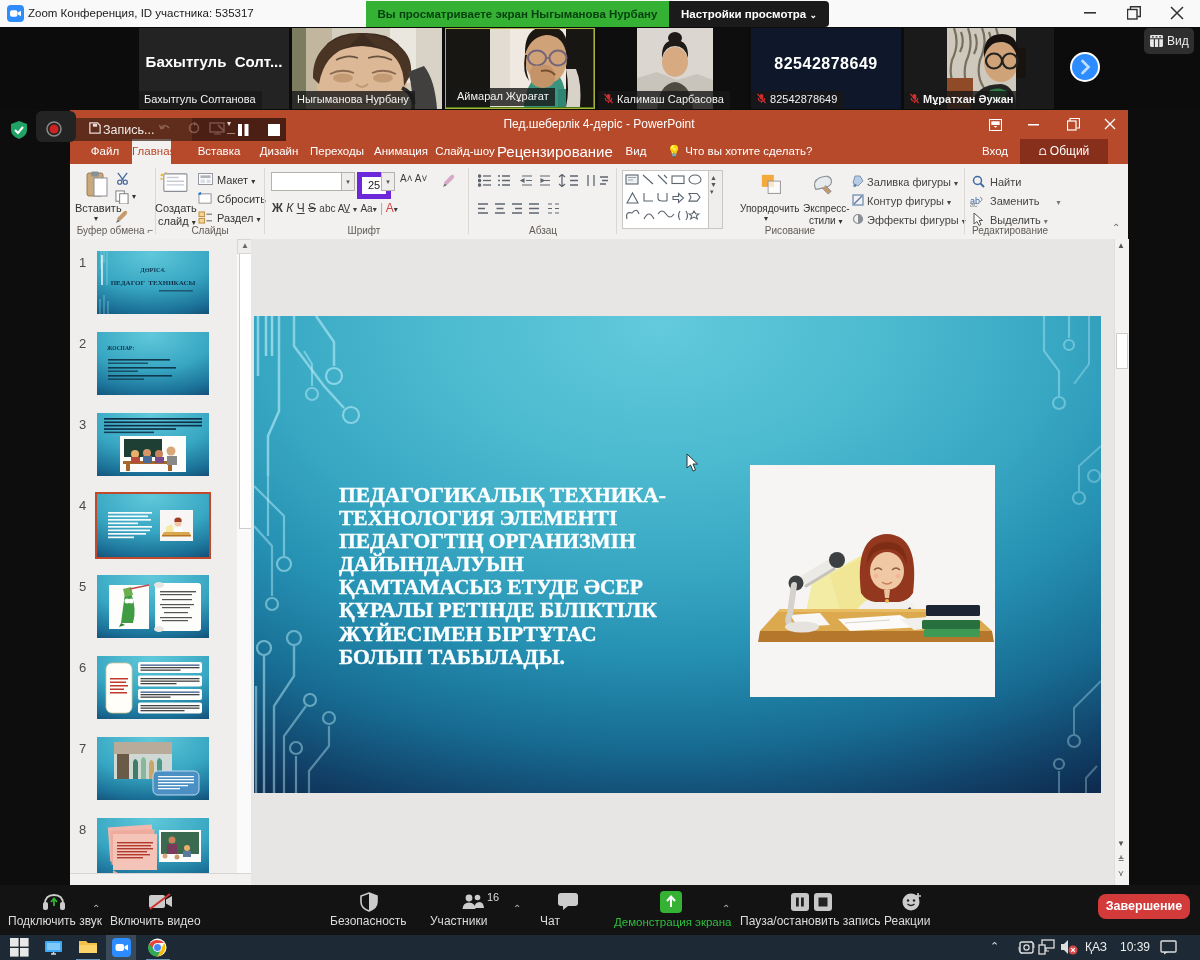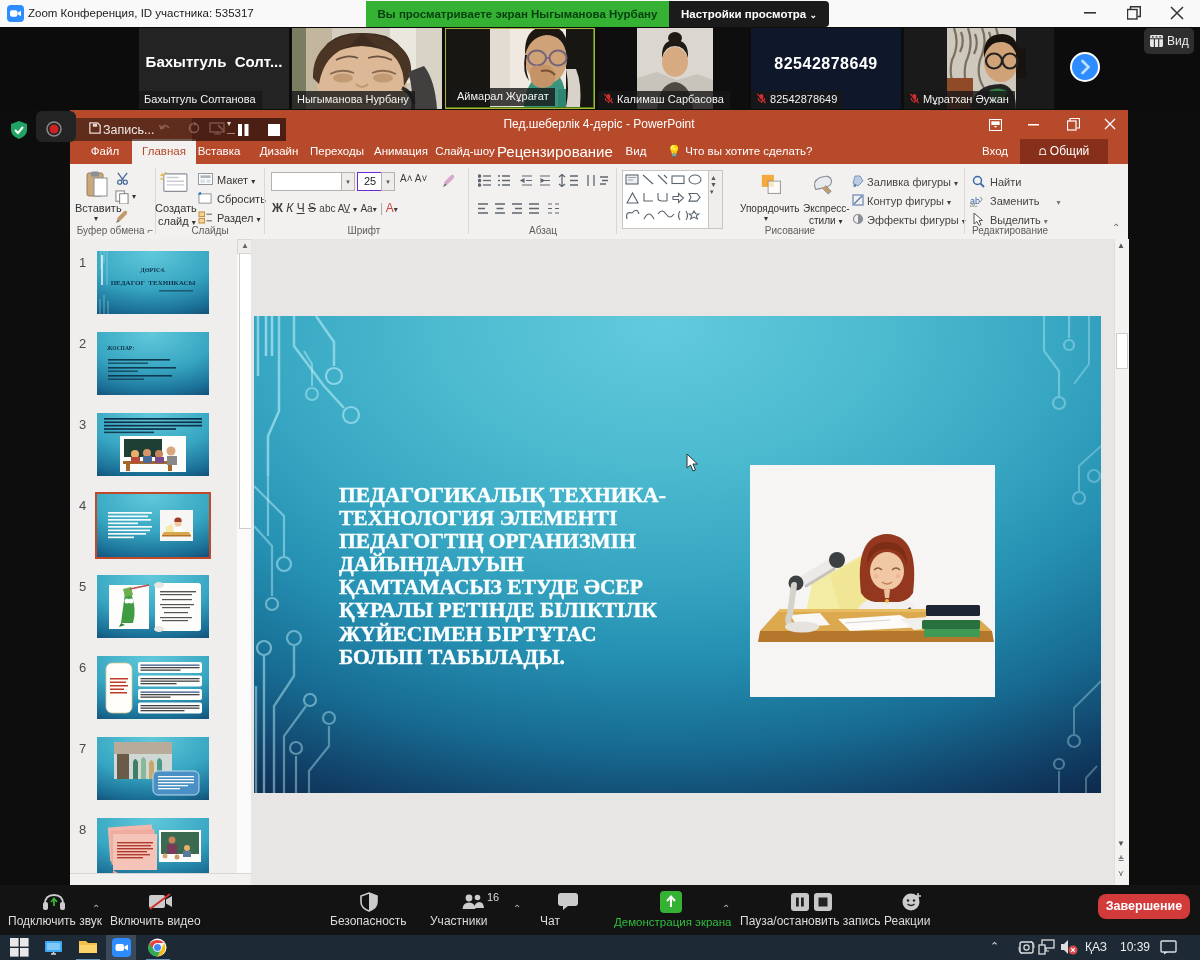--- a/index.html
+++ b/index.html
@@ -139,21 +139,21 @@
     </div>
     <div class="tile" style="left:751px;background:#0f172a;">
       <div style="position:absolute;top:27px;width:100%;text-align:center;color:#fff;font-weight:bold;font-size:16px;letter-spacing:0.5px;">82542878649</div>
       <div class="nlabel"><svg width="11" height="11" viewBox="0 0 12 12" style="vertical-align:-1px;">
             <rect x="4" y="1" width="4" height="6" rx="2" fill="#cf2e2e"></rect>
             <path d="M2.5 5.5 Q2.5 9 6 9 Q9.5 9 9.5 5.5" stroke="#cf2e2e" stroke-width="1.2" fill="none"></path>
             <path d="M6 9 V11" stroke="#cf2e2e" stroke-width="1.2"></path>
             <path d="M1.5 1 L10.5 11" stroke="#cf2e2e" stroke-width="1.4"></path>
           </svg> 82542878649</div>
     </div>
-    <div class="tile" style="left:904px;background:#161616;" id="tile6">
+    <div class="tile" style="left:904px;background:#161616;font-weight:bold;" id="tile6">
       <svg width="150" height="81" viewBox="0 0 150 81" style="filter:blur(0.5px);">
         <rect width="150" height="81" fill="#1a1a1a"></rect>
         <rect x="43" y="0" width="69" height="81" fill="#cfc8bc"></rect>
         <path d="M50 0 Q56 16 48 32 Q44 48 52 62 M64 0 Q70 16 62 34 Q58 50 66 64 M78 0 Q84 14 76 32 Q72 48 80 60 M92 0 Q98 16 90 32 M57 4 Q61 14 56 24 M71 6 Q75 16 70 26 M85 4 Q89 14 84 24" stroke="#77705f" stroke-width="2.2" fill="none"></path>
         <path d="M43 50 h26 v31 h-26 z" fill="#8f4a28"></path>
         <ellipse cx="97" cy="34" rx="17" ry="20" fill="#cfa278"></ellipse>
         <path d="M80 30 Q78 6 98 6 Q116 6 114 32 Q110 14 97 14 Q84 14 80 30 Z" fill="#18130e"></path>
         <path d="M112 20 h10 v30 h-10 z" fill="#18130e" opacity="0.9"></path>
         <ellipse cx="90" cy="33" rx="8" ry="7.5" fill="none" stroke="#222" stroke-width="2.2"></ellipse>
         <ellipse cx="106" cy="33" rx="7.5" ry="7.5" fill="none" stroke="#222" stroke-width="2.2"></ellipse>
@@ -197,21 +197,21 @@
       <svg class="abs" style="left:997px;top:8px;" width="13" height="13" viewBox="0 0 13 13">
           <rect x="0.5" y="3" width="8.5" height="9" fill="none" stroke="#fff" stroke-width="1.2"></rect>
           <path d="M3 3 V0.5 H12.5 V10 H9.5" fill="none" stroke="#fff" stroke-width="1.2"></path>
         </svg>
       <svg class="abs" style="left:1034px;top:8px;" width="12" height="12" viewBox="0 0 12 12">
           <path d="M1 1 L11 11 M11 1 L1 11" stroke="#fff" stroke-width="1.3"></path>
         </svg>
     </div>
     <div class="abs" id="ptabs">
       <div class="ptab" style="left:8px;width:54px;">Файл</div>
-      <div class="ptab" style="left:62px;width:64px;background:#f3f1ef;color:#b7472a;">Главная</div>
+      <div class="ptab" style="left:62px;width:39px;background:#f3f1ef;color:#b7472a;">Главная</div>
       <div class="ptab" style="left:122px;width:54px;">Вставка</div>
       <div class="ptab" style="left:183px;width:52px;">Дизайн</div>
       <div class="ptab" style="left:237px;width:60px;">Переходы</div>
       <div class="ptab" style="left:302px;width:58px;">Анимация</div>
       <div class="ptab" style="left:362px;width:66px;font-size:11.5px;">Слайд-шоу</div>
       <div class="ptab" style="left:427px;width:80px;font-size:15px;">Рецензирование</div>
       <div class="ptab" style="left:548px;width:36px;">Вид</div>
       <div class="ptab" style="left:590px;width:160px;font-size:11.5px;"><span style="color:#f7d66c;">💡</span> Что вы хотите сделать?</div>
       <div class="ptab" style="left:905px;width:40px;">Вход</div>
       <div class="ptab" style="left:950px;width:88px;background:#872f1b;font-size:12px;">⩍ Общий доступ</div>
@@ -269,21 +269,21 @@
           <rect x="1" y="1" width="6" height="5" fill="#f6d38e" stroke="#b98b3c"></rect>
           <rect x="1" y="8" width="6" height="5" fill="#f6d38e" stroke="#b98b3c"></rect>
           <path d="M9 3.5 H15 M9 10.5 H15" stroke="#8a8f96" stroke-width="1.4"></path>
         </svg>
       <div class="rbtxt" style="left:147px;top:48px;">Раздел <span style="font-size:8px;">▾</span></div>
       <div class="glabel" style="left:85px;width:110px;">Слайды</div>
       <div class="gsep" style="left:194px;"></div>
 
       <div class="abs" style="left:201px;top:8px;width:70px;height:17px;background:#fff;border:1px solid #b5b1ad;"></div>
       <div class="abs" style="left:271px;top:8px;width:12px;height:17px;background:#efedeb;border:1px solid #b5b1ad;font-size:7px;color:#555;text-align:center;line-height:17px;">▾</div>
-      <div class="abs" style="left:287px;top:8px;width:24px;height:17px;background:#fff;border:1px solid #6d28d9;font-size:11px;color:#222;text-align:center;line-height:17px;">25</div>
+      <div class="abs" style="left:287px;top:8px;width:24px;height:17px;background:#fff;border:5px solid #6d28d9;font-size:11px;color:#222;text-align:center;line-height:17px;">25</div>
       <div class="abs" style="left:311px;top:8px;width:12px;height:17px;background:#efedeb;border:1px solid #b5b1ad;font-size:7px;color:#555;text-align:center;line-height:17px;">▾</div>
       <div class="rbtxt" style="left:330px;top:9px;font-size:10px;color:#3c3c3c;">A˄ A˅</div>
       <svg class="abs" style="left:372px;top:9px;" width="15" height="15" viewBox="0 0 16 16">
           <path d="M2 10 L9 3 Q11 1 12.5 2.5 Q14 4 12 6 L5 13 Z" fill="#d8a8c8"></path>
           <path d="M3 11 L1 15 L5 13 Z" fill="#6b6f75"></path>
         </svg>
       <div class="rbtxt" style="left:202px;top:37px;font-size:12px;color:#3c3c3c;"><b>Ж</b> <i>К</i> <u>Ч</u> <s>S</s> <span style="font-size:10px;">abc AV̲ </span><span style="font-size:8px;">▾</span> <span style="font-size:10px;">Aa</span><span style="font-size:8px;">▾</span> <span style="color:#aaa;">|</span> <span style="color:#c44;">A</span><span style="font-size:8px;">▾</span></div>
       <div class="glabel" style="left:194px;width:200px;">Шрифт</div>
       <div class="gsep" style="left:398px;"></div>
 

